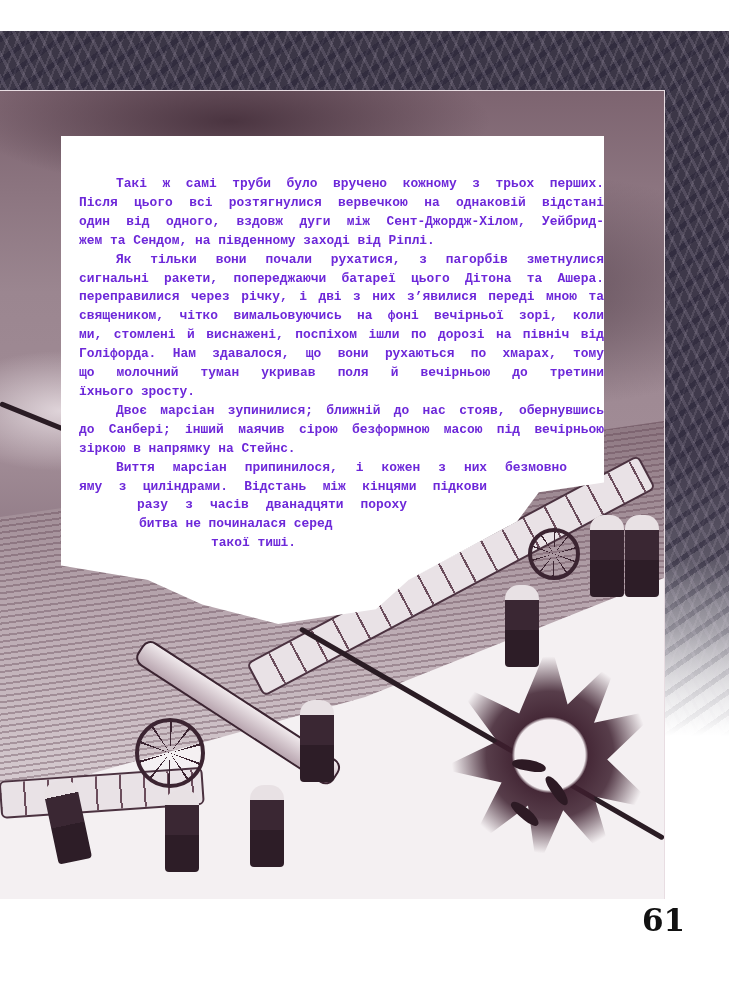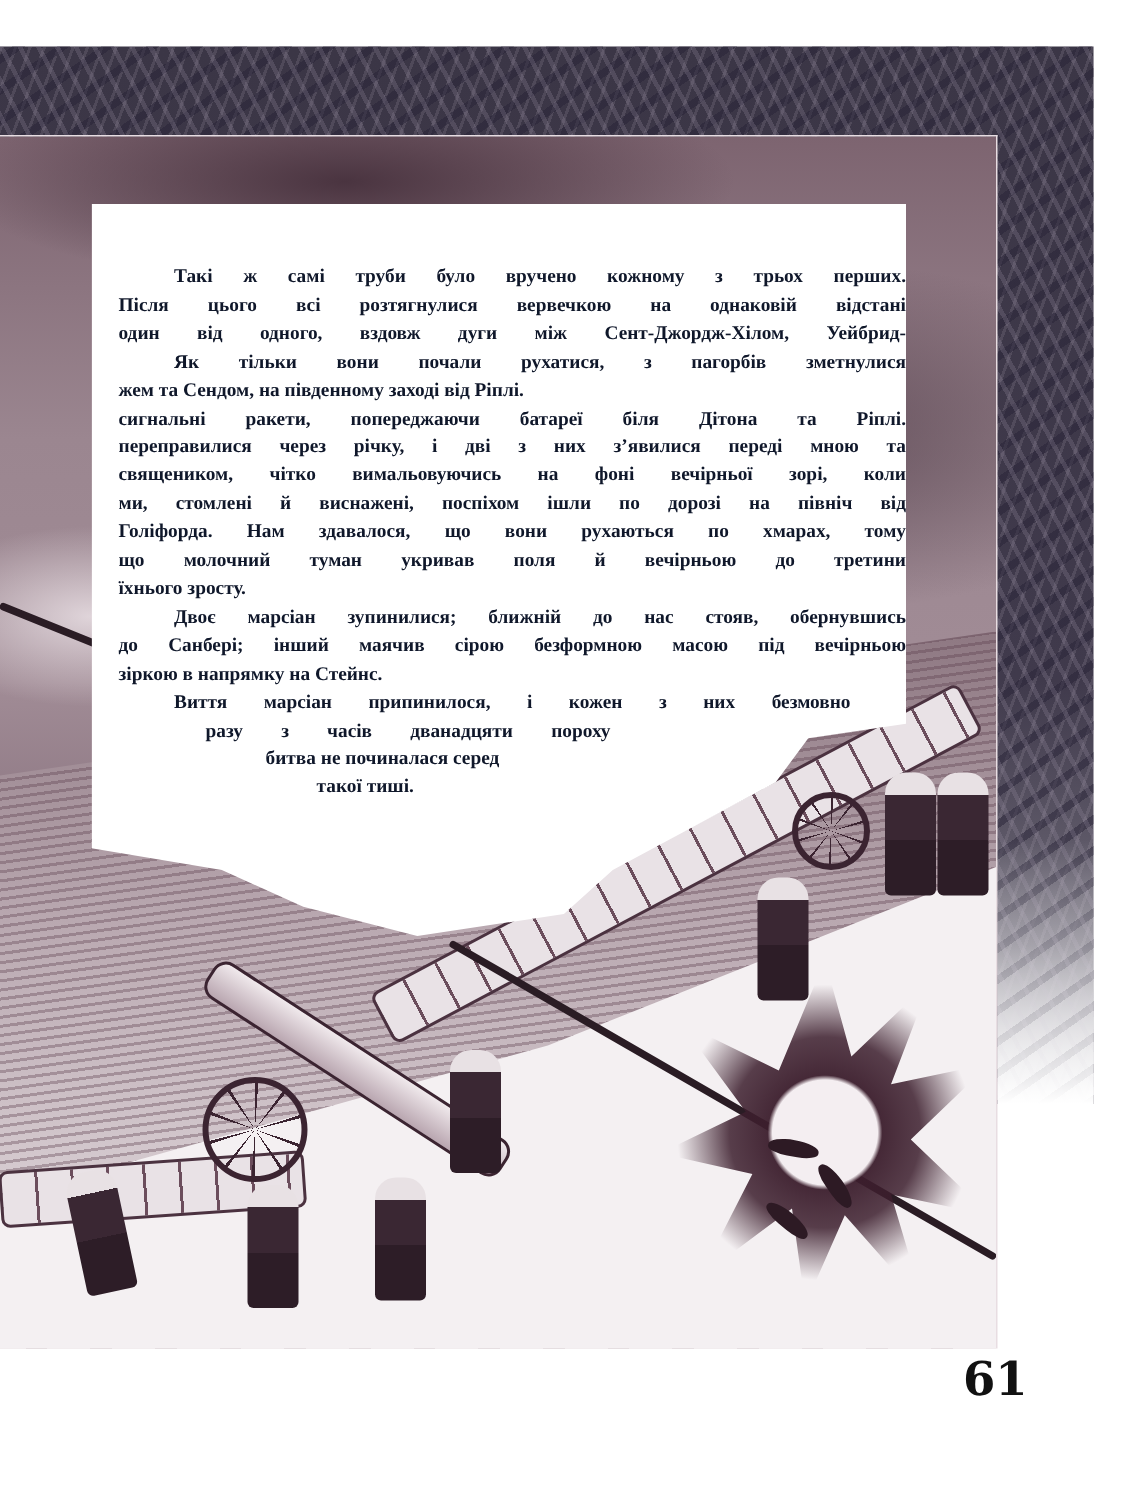--- a/index.html
+++ b/index.html
@@ -80,22 +80,22 @@
     border-radius:14px 14px 4px 4px;
   }
   
   .text-panel {
     position:absolute; left:61px; top:136px; width:543px; height:488px;
     background:#ffffff;
     clip-path: polygon(0 0, 100% 0, 100% 71%, 88% 73%, 84% 79%, 74% 85%, 64% 91%, 58% 97%, 40% 100%, 26% 96%, 16% 91%, 0 88%);
   }
   .text {
     position:absolute; left:79px; top:175px; width:525px;
-    font-family:Liberation Serif, serif; font-weight:bold;
-    font-size:12.9px; line-height:18.9px; color:#0f172a;
+    font-family:Liberation Mono, monospace; font-weight:bold;
+    font-size:12.9px; line-height:18.9px; color:#6d28d9;
   }
   .line { display:block; white-space:nowrap; text-align:justify; text-align-last:justify; }
   .line.last { text-align-last:left; }
   .line.indent { padding-left:37px; }
   .page-number {
     position:absolute; left:642px; top:902px;
     font-family:"DejaVu Serif", serif; font-weight:bold; font-size:31px; color:#111;
   }
 </style>
 </head>
@@ -127,34 +127,35 @@
 <div class="soldier" style="left:505px;top:585px;"></div>
 <div class="soldier" style="left:590px;top:515px;"></div>
 <div class="soldier" style="left:625px;top:515px;"></div>
 
 <div class="text-panel"></div>
 
 <div class="text">
   <span class="line indent">Такі ж самі труби було вручено кожному з трьох перших.</span>
   <span class="line">Після цього всі розтягнулися вервечкою на однаковій відстані</span>
   <span class="line">один від одного, вздовж дуги між Сент-Джордж-Хілом, Уейбрид-</span>
+  <span class="line last">жем та Сендом, на південному заході від Ріплі.</span>
+
   <span class="line indent">Як тільки вони почали рухатися, з пагорбів зметнулися</span>
-
-  <span class="line last">жем та Сендом, на південному заході від Ріплі.</span>
-  <span class="line">сигнальні ракети, попереджаючи батареї біля Дітона та Ріплі.</span>
+  <span class="line">сигнальні ракети, попереджаючи батареї цього Дітона та Ашера.</span>
   <span class="line">переправилися через річку, і дві з них з’явилися переді мною та</span>
   <span class="line">священиком, чітко вимальовуючись на фоні вечірньої зорі, коли</span>
   <span class="line">ми, стомлені й виснажені, поспіхом ішли по дорозі на північ від</span>
   <span class="line">Голіфорда. Нам здавалося, що вони рухаються по хмарах, тому</span>
   <span class="line">що молочний туман укривав поля й вечірньою до третини</span>
   <span class="line last">їхнього зросту.</span>
 
   <span class="line indent">Двоє марсіан зупинилися; ближній до нас стояв, обернувшись</span>
   <span class="line">до Санбері; інший маячив сірою безформною масою під вечірньою</span>
   <span class="line last">зіркою в напрямку на Стейнс.</span>
 
   <span class="line indent" style="width:451px;">Виття марсіан припинилося, і кожен з них безмовно</span>
+  <span class="line" style="width:408px;">яму з циліндрами. Відстань між кінцями підкови</span>
   <span class="line" style="width:270px;margin-left:58px;">разу з часів дванадцяти пороху</span>
-  <span class="line" style="width:200px;margin-left:98px;text-align-last:left;">битва не починалася серед</span>
+  <span class="line" style="width:200px;margin-left:60px;text-align-last:left;">битва не починалася серед</span>
   <span class="line" style="margin-left:132px;text-align-last:left;">такої тиші.</span>
 </div>
 
 <div class="page-number">61</div>
 
 </body></html>

